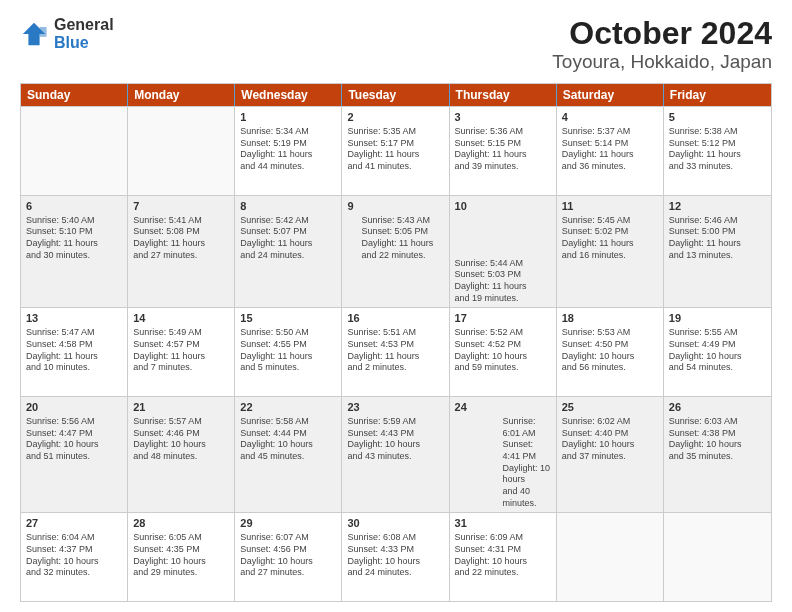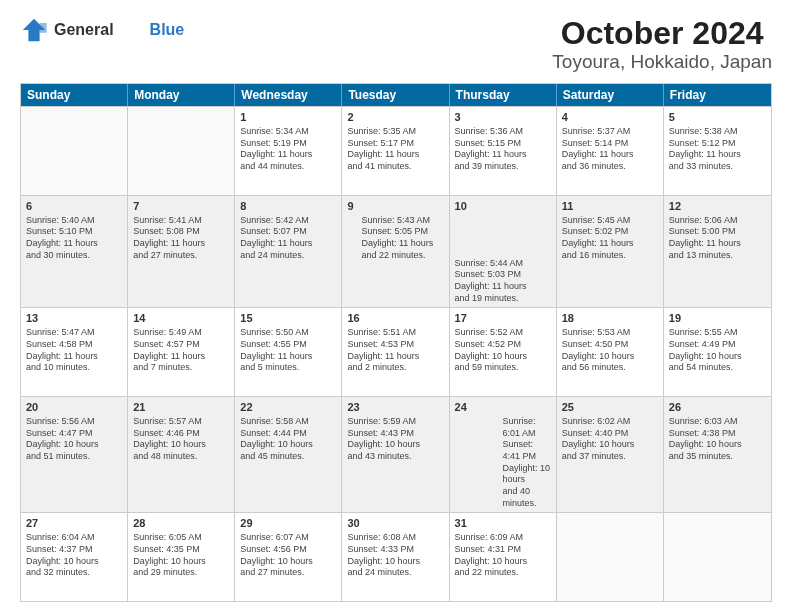--- a/index.html
+++ b/index.html
@@ -23,41 +23,40 @@
       align-items: flex-start;
       margin-bottom: 10px;
     }
     .logo {
       display: flex;
       align-items: center;
       gap: 4px;
     }
     .logo-text {
       display: flex;
-      flex-direction: row;
+      flex-direction: column;
       line-height: 1.1;
-      gap: 36px;
     }
     .logo-general {
       font-size: 16px;
       font-weight: bold;
       color: #333;
     }
     .logo-blue {
       font-size: 16px;
       font-weight: bold;
       color: #2979c5;
     }
     .logo-icon {
       width: 28px;
       height: 28px;
       margin-right: 2px;
     }
     .title-block {
-      text-align: center;
+      text-align: right;
       margin-left: 37px;
     }
     .month-title {
       font-size: 32px;
       font-weight: bold;
       color: #222;
       line-height: 1.1;
     }
     .location {
       font-size: 19px;
@@ -65,21 +64,21 @@
     }
     .calendar {
       flex: 1;
       display: flex;
       flex-direction: column;
       border: 1px solid #ccc;
     }
     .cal-header-row {
       display: grid;
       grid-template-columns: repeat(7, 1fr);
-      background: #0369a1;
+      background: #c2410c;
     }
     .cal-header-cell {
       color: #fff;
       font-size: 12px;
       font-weight: bold;
       padding: 4px 6px;
       border-right: 1px solid #5a9fd4;
     }
     .cal-header-cell:last-child { border-right: none; }
     .cal-body {
@@ -225,21 +224,21 @@
           </div>
           <div class="cal-cell shaded">
             <span class="day-num">11</span>
             <div class="cell-text" style="white-space: pre-line;">Sunrise: 5:45 AM
 Sunset: 5:02 PM
 Daylight: 11 hours
 and 16 minutes.</div>
           </div>
           <div class="cal-cell shaded">
             <span class="day-num">12</span>
-            <div class="cell-text" style="white-space: pre-line;">Sunrise: 5:06 AM
+            <div class="cell-text" style="white-space: pre-line;">Sunrise: 5:46 AM
 Sunset: 5:00 PM
 Daylight: 11 hours
 and 13 minutes.</div>
           </div>
         </div>
         <div class="cal-week">
           <div class="cal-cell">
             <span class="day-num">13</span>
             <div class="cell-text" style="white-space: pre-line;">Sunrise: 5:47 AM
 Sunset: 4:58 PM

